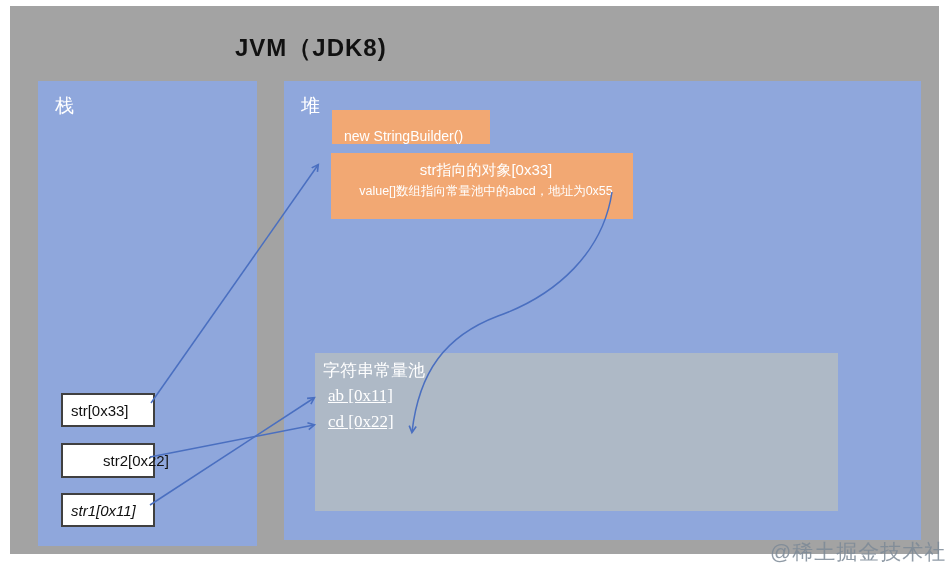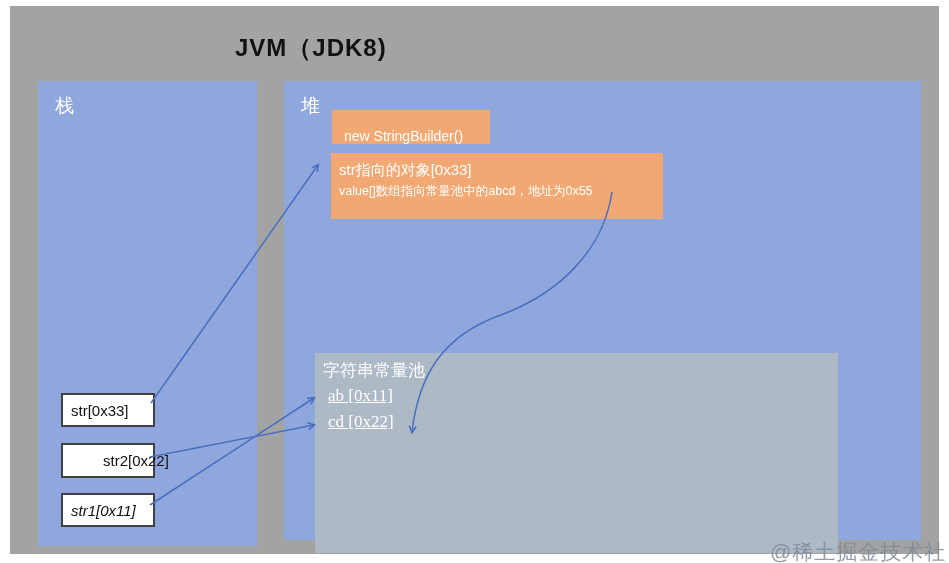--- a/index.html
+++ b/index.html
@@ -30,28 +30,29 @@
 
   .orange-box {
     position: absolute; background: #f2a873; color: #ffffff;
   }
   .sb-box {
     left: 48px; top: 29px; width: 158px; height: 34px;
     display: flex; align-items: flex-end; padding-left: 12px;
     font-size: 14px;
   }
   .strobj-box {
-    left: 47px; top: 72px; width: 332px; height: 66px;
+    left: 47px; top: 72px; width: 302px; height: 66px;
     padding: 6px 0 7px 8px;
+    text-align: center;
   }
   .strobj-line1 { font-size: 15px; line-height: 22px; }
   .strobj-line2 { font-size: 12.5px; line-height: 20px; }
 
   .pool-box {
-    position: absolute; left: 31px; top: 272px; width: 523px; height: 200px;
+    position: absolute; left: 31px; top: 272px; width: 523px; height: 158px;
     background: #aeb9c6; color: #ffffff; padding: 6px 0 0 8px;
   }
   .pool-title { font-size: 17px; line-height: 24px; font-family: "Liberation Serif", serif; }
   .pool-entry {
     font-family: "Liberation Serif", serif;
     font-size: 17px; line-height: 26px; padding-left: 5px; text-decoration: underline;
   }
 
   .stack-frame {
     position: absolute; left: 23px; width: 94px; height: 34px;

